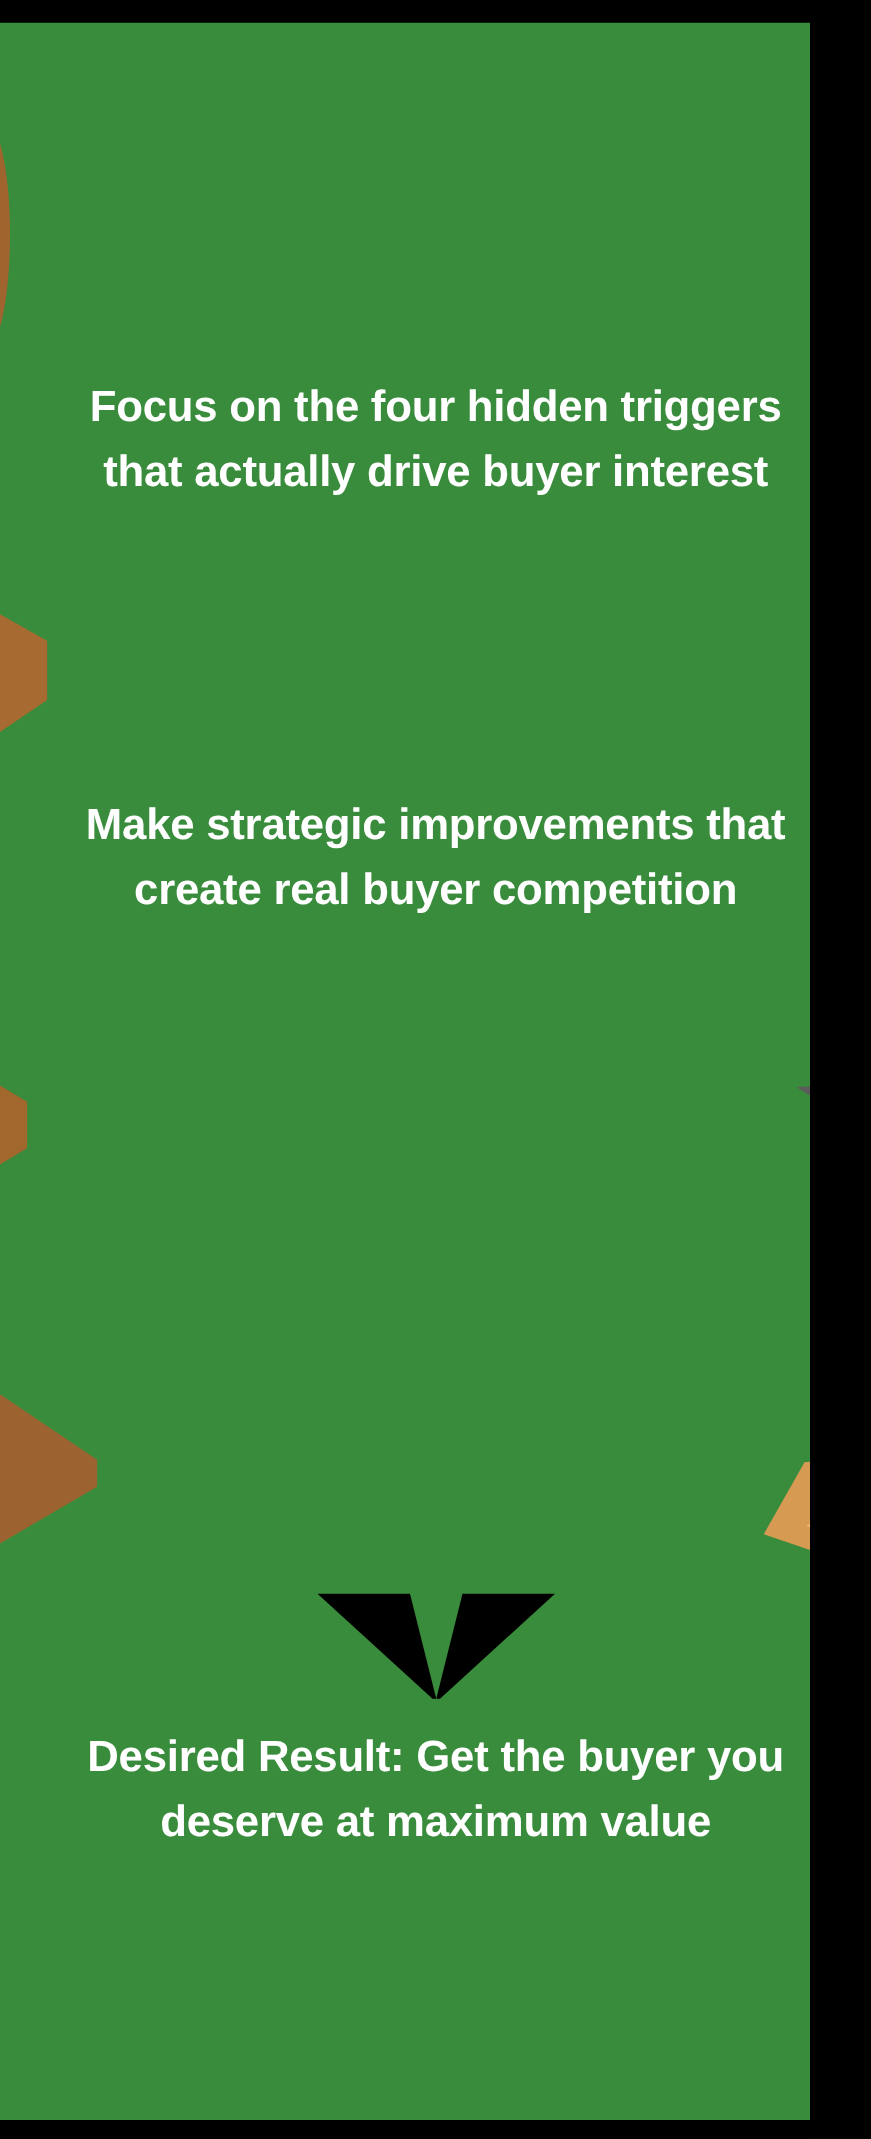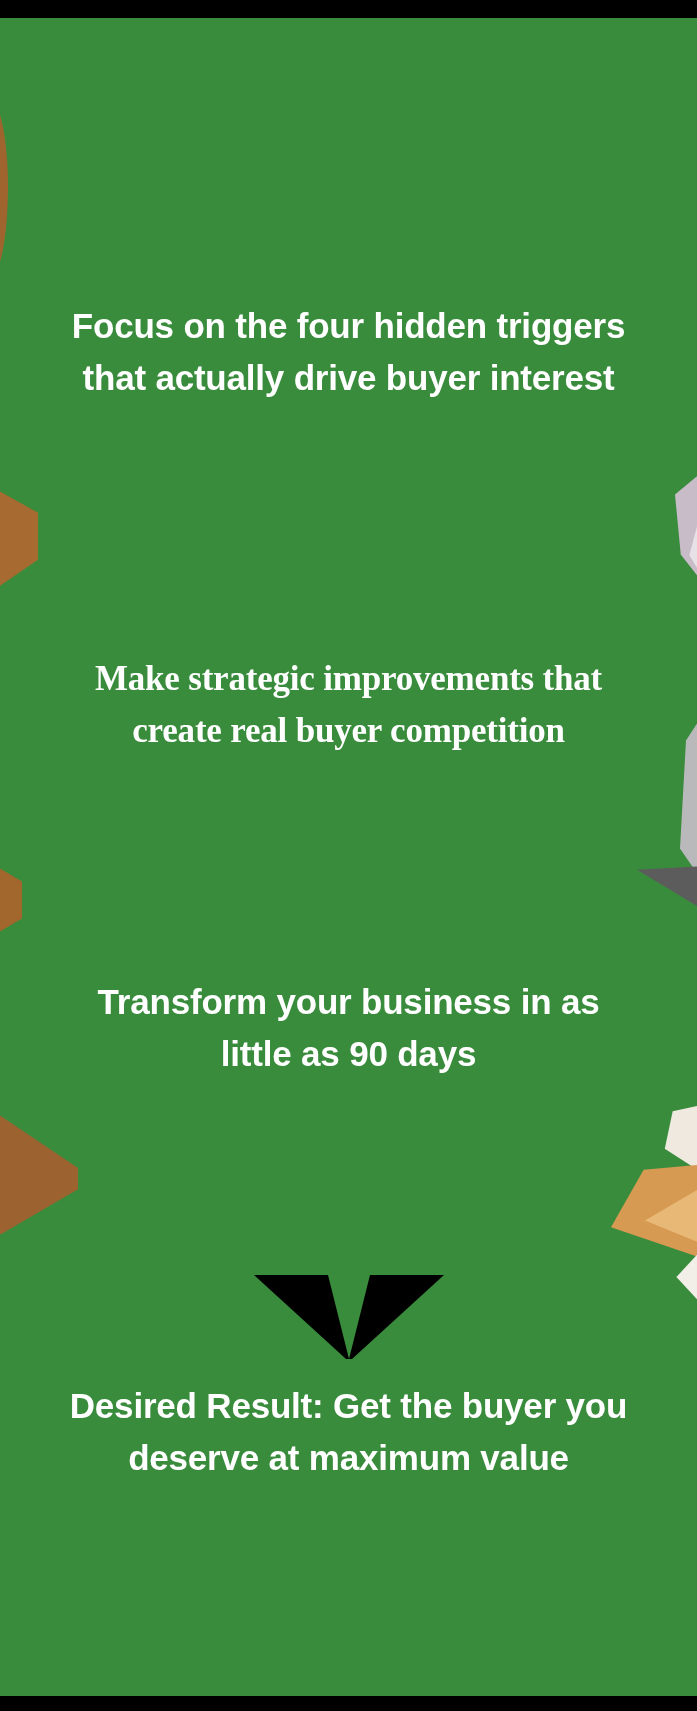--- a/index.html
+++ b/index.html
@@ -6,21 +6,21 @@
     margin: 0;
     padding: 0;
     background: #000000;
   }
   body {
     font-family: "Liberation Sans", sans-serif;
   }
 
   .slide {
     position: relative;
-    width: 697px;
+    width: 648px;
     height: 1711px;
     overflow: hidden;
     background: #000000;
   }
 
   
   .green-canvas {
     position: absolute;
     left: 0;
     top: 18px;
@@ -128,21 +128,21 @@
     width: 560px;
     text-align: center;
     color: #ffffff;
     font-weight: bold;
     font-size: 35px;
     line-height: 52px;
     letter-spacing: -0.2px;
   }
 
   .step-1 { top: 282px; }
-  .step-2 { top: 635px; font-family: Liberation Serif, serif; }
+  .step-2 { top: 616px; }
   .step-3 { top: 958px; }
   .step-4 { top: 1362px; }
 
   
   .arrow-wrap {
     position: absolute;
     left: 50%;
     transform: translateX(-50%);
     top: 1255px;
     width: 190px;
@@ -172,21 +172,20 @@
     <div class="edge-frag frag-right-3"></div>
     <div class="edge-frag frag-right-4"></div>
     <div class="edge-frag frag-right-5"></div>
     <div class="edge-frag frag-right-6"></div>
     <div class="edge-frag frag-right-7"></div>
 
     <div class="step step-1">Focus on the four hidden triggers that actually drive buyer interest</div>
 
     <div class="step step-2">Make strategic improvements that create real buyer competition</div>
 
-    <div class="step step-3">Transform your business in as little as 90 days</div>
 
     <div class="arrow-wrap">
       <svg class="arrow-chevron" viewBox="0 0 190 92" xmlns="http://www.w3.org/2000/svg" aria-hidden="true">
         <polygon points="0,2 74,2 95,86 92,86" fill="#000000"></polygon>
         <polygon points="190,2 116,2 95,86 98,86" fill="#000000"></polygon>
       </svg>
     </div>
 
     <div class="step step-4">Desired Result: Get the buyer you deserve at maximum value</div>
 

